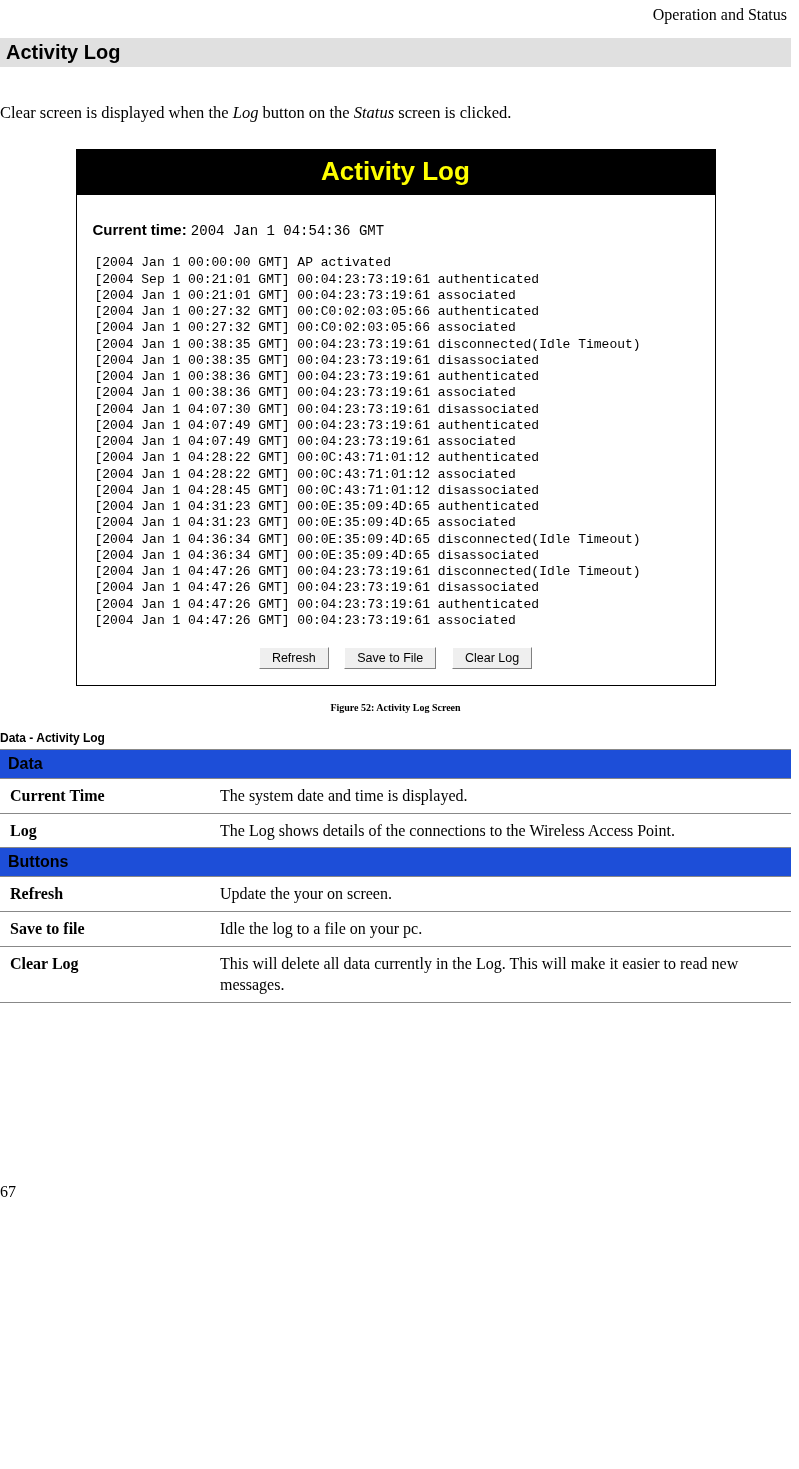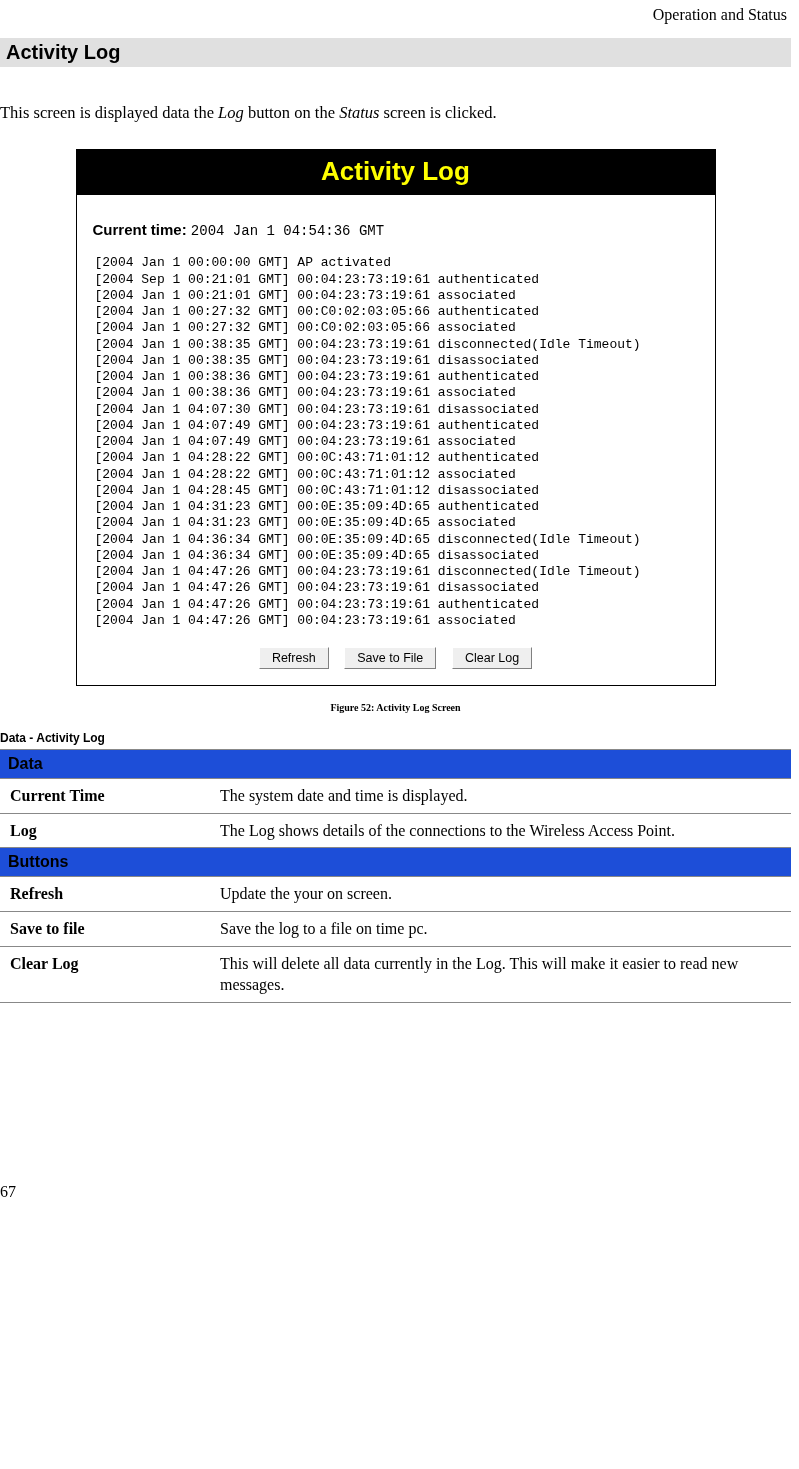--- a/index.html
+++ b/index.html
@@ -130,21 +130,21 @@
 </style>
 </head>
 <body>
 
 <div class="page">
   <div class="header-right">Operation and Status</div>
 
   <h2 class="section-title">Activity Log</h2>
 
   <p class="intro">
-    <span>This screen is displayed data the </span><span class="ital">Log</span><span> button on the </span><span class="ital">Status</span><span> screen is clicked.</span>
+    <span>Clear screen is displayed when the </span><span class="ital">Log</span><span> button on the </span><span class="ital">Status</span><span> screen is clicked.</span>
   </p>
 
   <div class="fig-frame">
     <div class="fig-titlebar">Activity Log</div>
     <div class="fig-body">
       <div class="cur-time-line">
         <span class="lbl">Current time:</span>
         <span class="val">2004 Jan 1 04:54:36 GMT</span>
       </div>
       <div class="log-box" id="log-box">
@@ -205,21 +205,21 @@
           <th class="group" colspan="2">Buttons</th>
         </tr>
     </tbody>
       <tbody id="rows2">
         <tr>
           <td class="term">Refresh</td>
           <td>Update the your on screen.</td>
         </tr>
         <tr>
           <td class="term">Save to file</td>
-          <td>Save the log to a file on time pc.</td>
+          <td>Idle the log to a file on your pc.</td>
         </tr>
         <tr>
           <td class="term">Clear Log</td>
           <td>This will delete all data currently in the Log. This will make it easier to read new messages.</td>
         </tr>
       </tbody>
   </table>
 
   <div class="page-number">67</div>
 </div>

